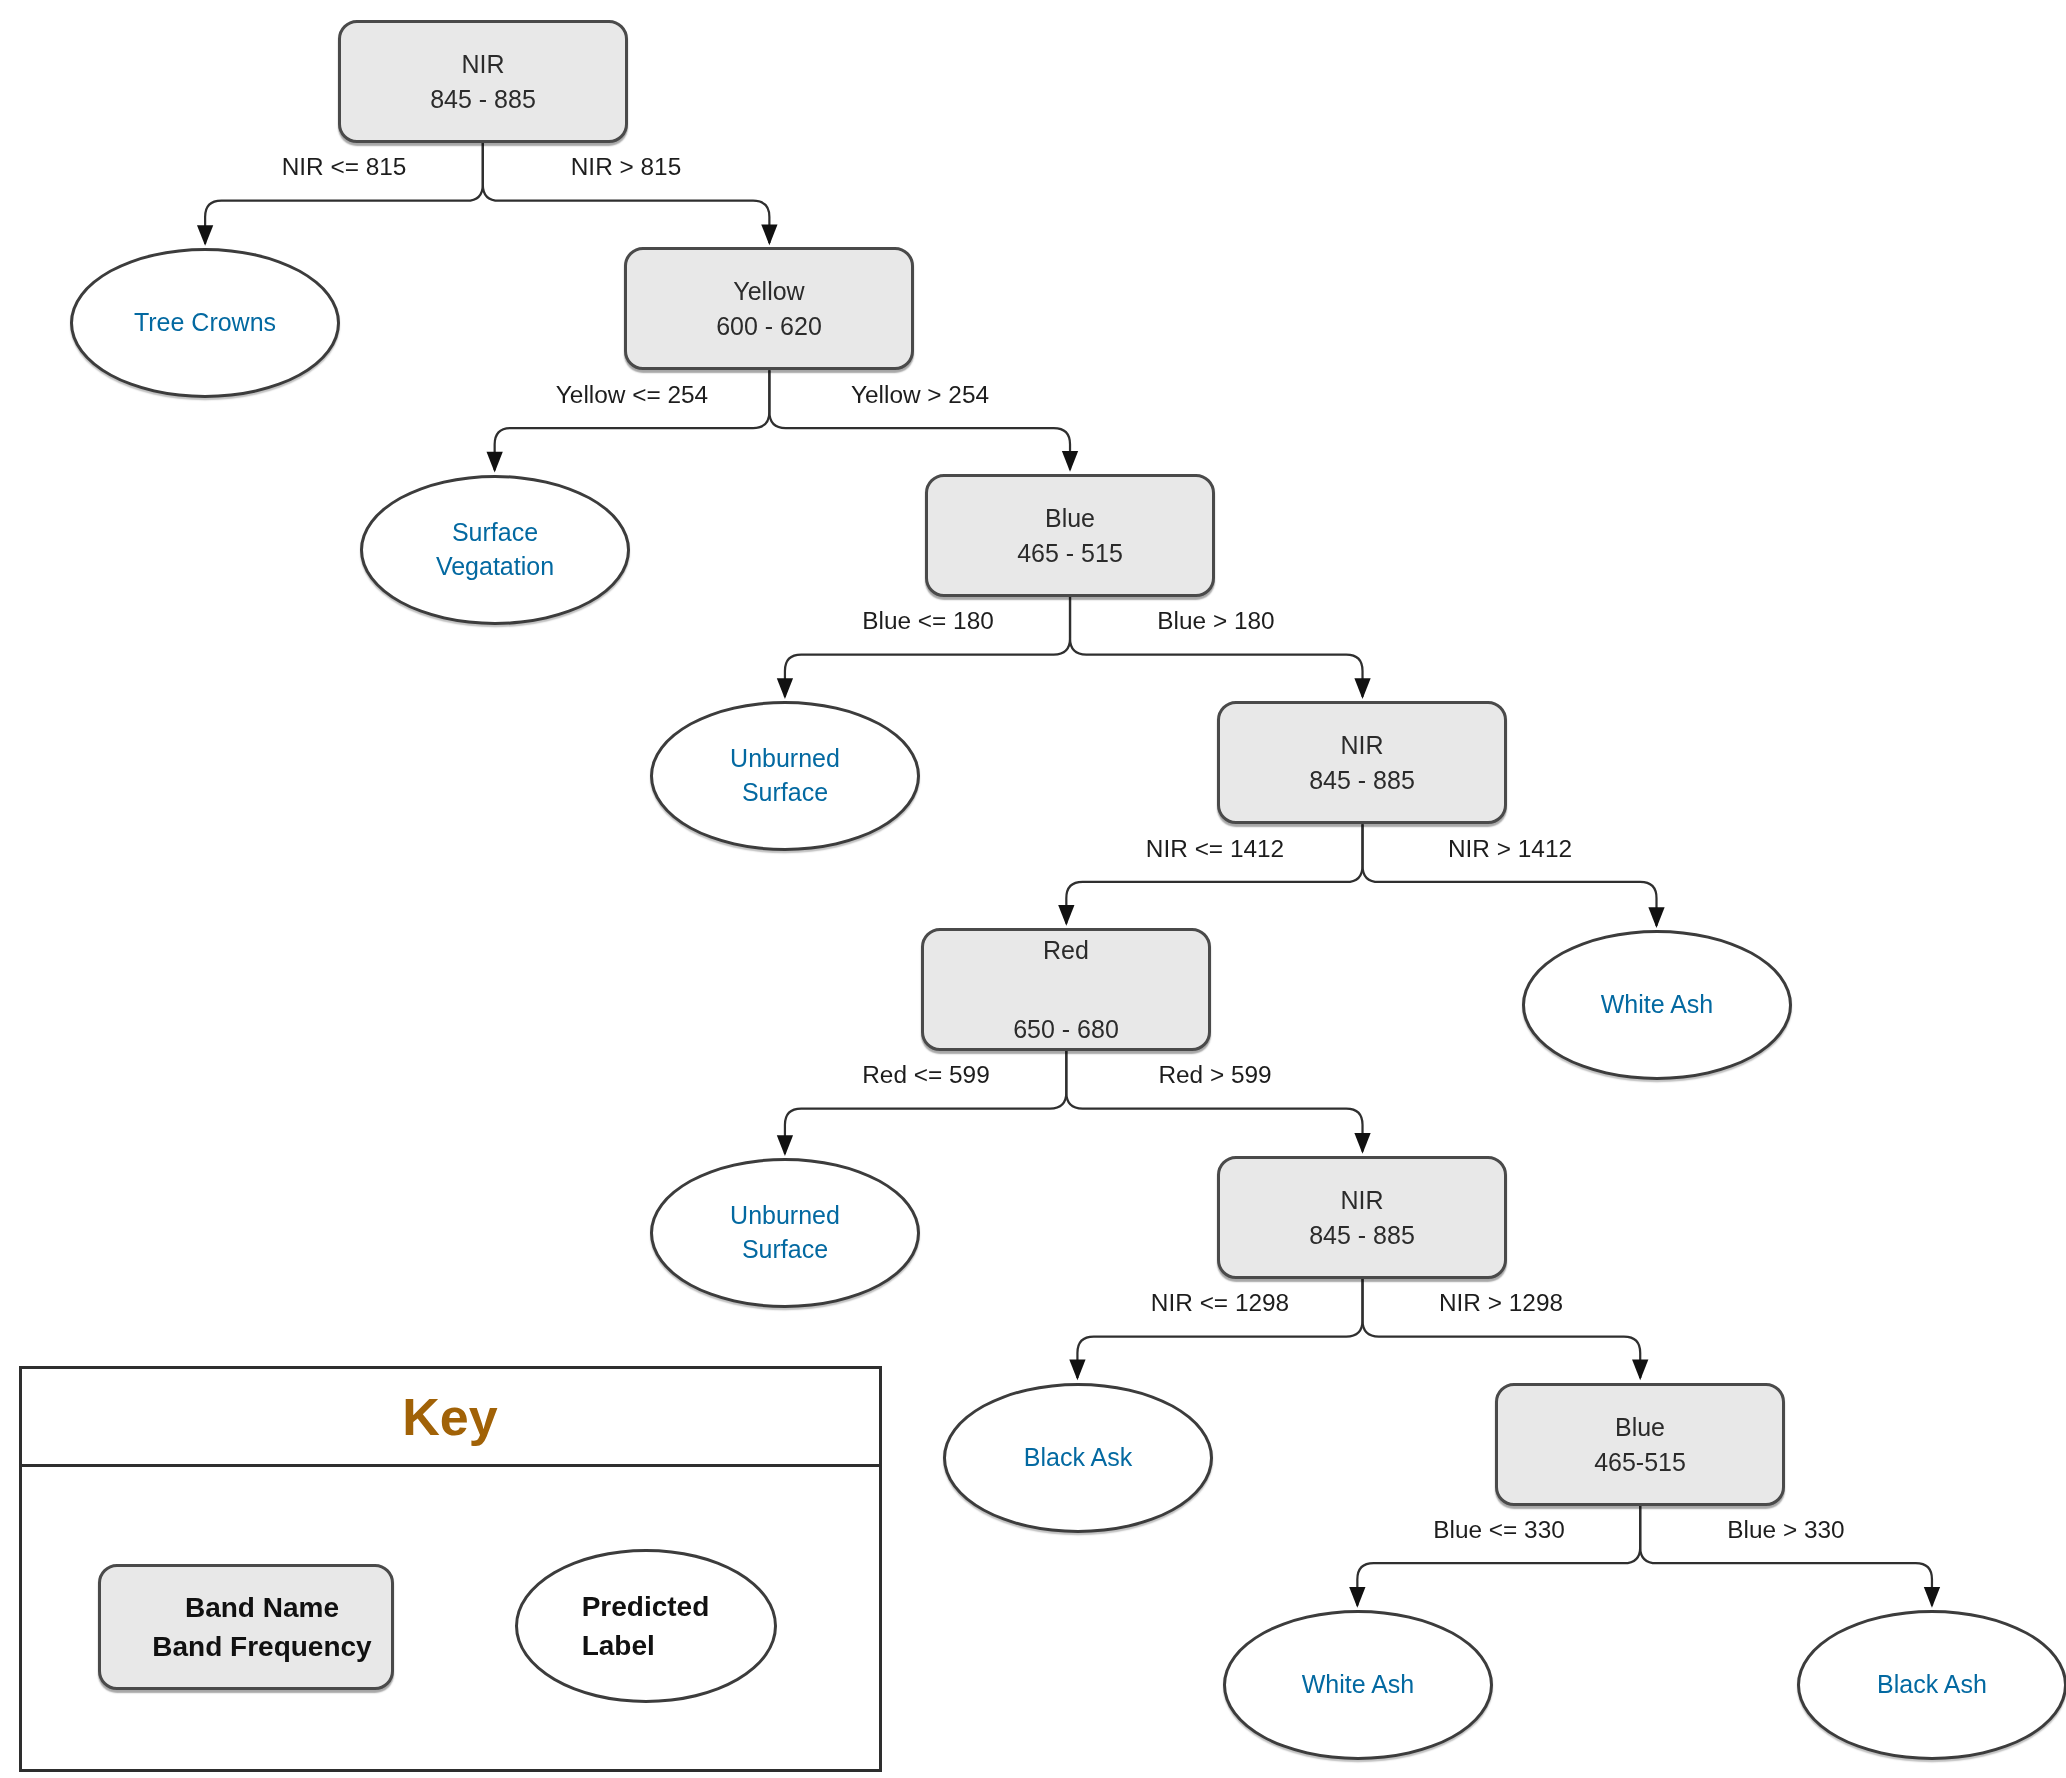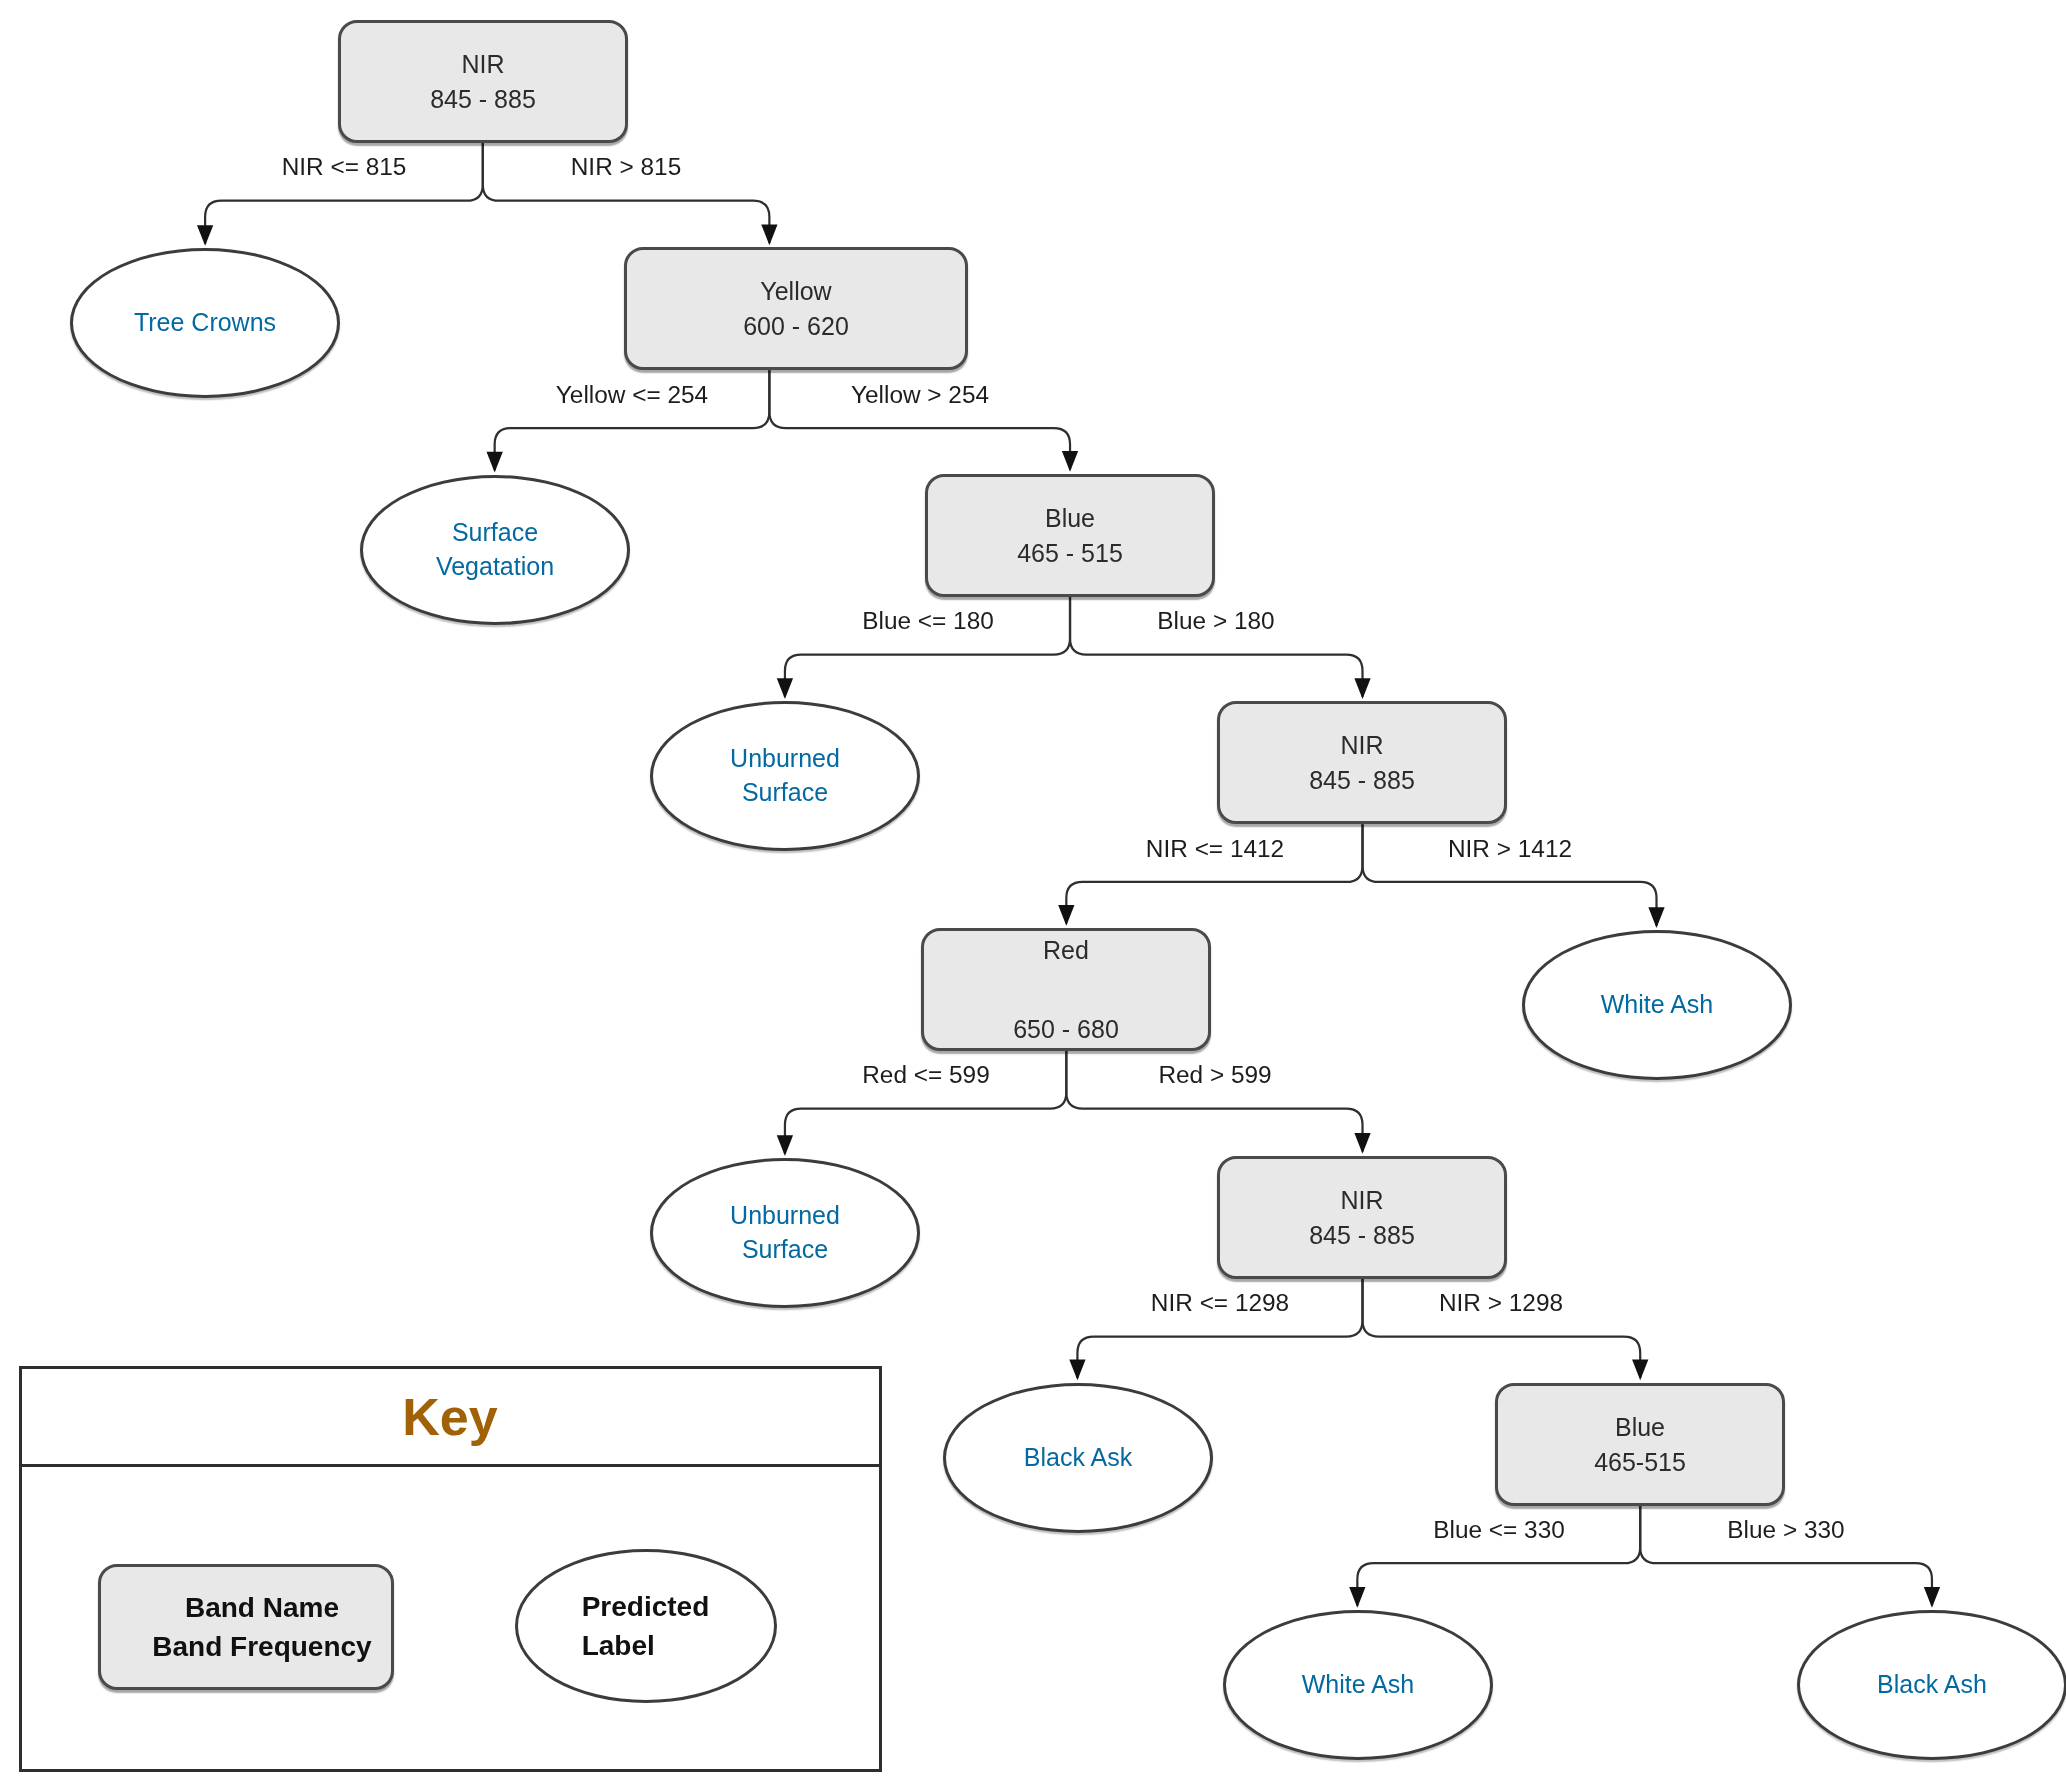--- a/index.html
+++ b/index.html
@@ -127,21 +127,21 @@
         <path d="M 2215 2033 L 2215 2089 Q 2215 2111 2193 2111 L 1855 2111 Q 1833 2111 1833 2133 L 1833 2168" fill="none" stroke="#2f2f2f" stroke-width="3" marker-end="url(#arrowhead)"></path>
         <path d="M 2215 2033 L 2215 2089 Q 2215 2111 2237 2111 L 2587 2111 Q 2609 2111 2609 2133 L 2609 2168" fill="none" stroke="#2f2f2f" stroke-width="3" marker-end="url(#arrowhead)"></path>
       </g>
   </svg>
 
   <div id="node-layer">
       <div class="band-node" style="left: 338px; top: 20px; width: 290px; height: 123px;">
         <span>NIR</span>
         <span>845 - 885</span>
       </div>
-      <div class="band-node" style="left: 624px; top: 247px; width: 344px; height: 123px;">
+      <div class="band-node" style="left: 624px; top: 247px; width: 290px; height: 123px;">
         <span>Yellow</span>
         <span>600 - 620</span>
       </div>
       <div class="band-node" style="left: 925px; top: 474px; width: 290px; height: 123px;">
         <span>Blue</span>
         <span>465 - 515</span>
       </div>
       <div class="band-node" style="left: 1217px; top: 701px; width: 290px; height: 123px;">
         <span>NIR</span>
         <span>845 - 885</span>

